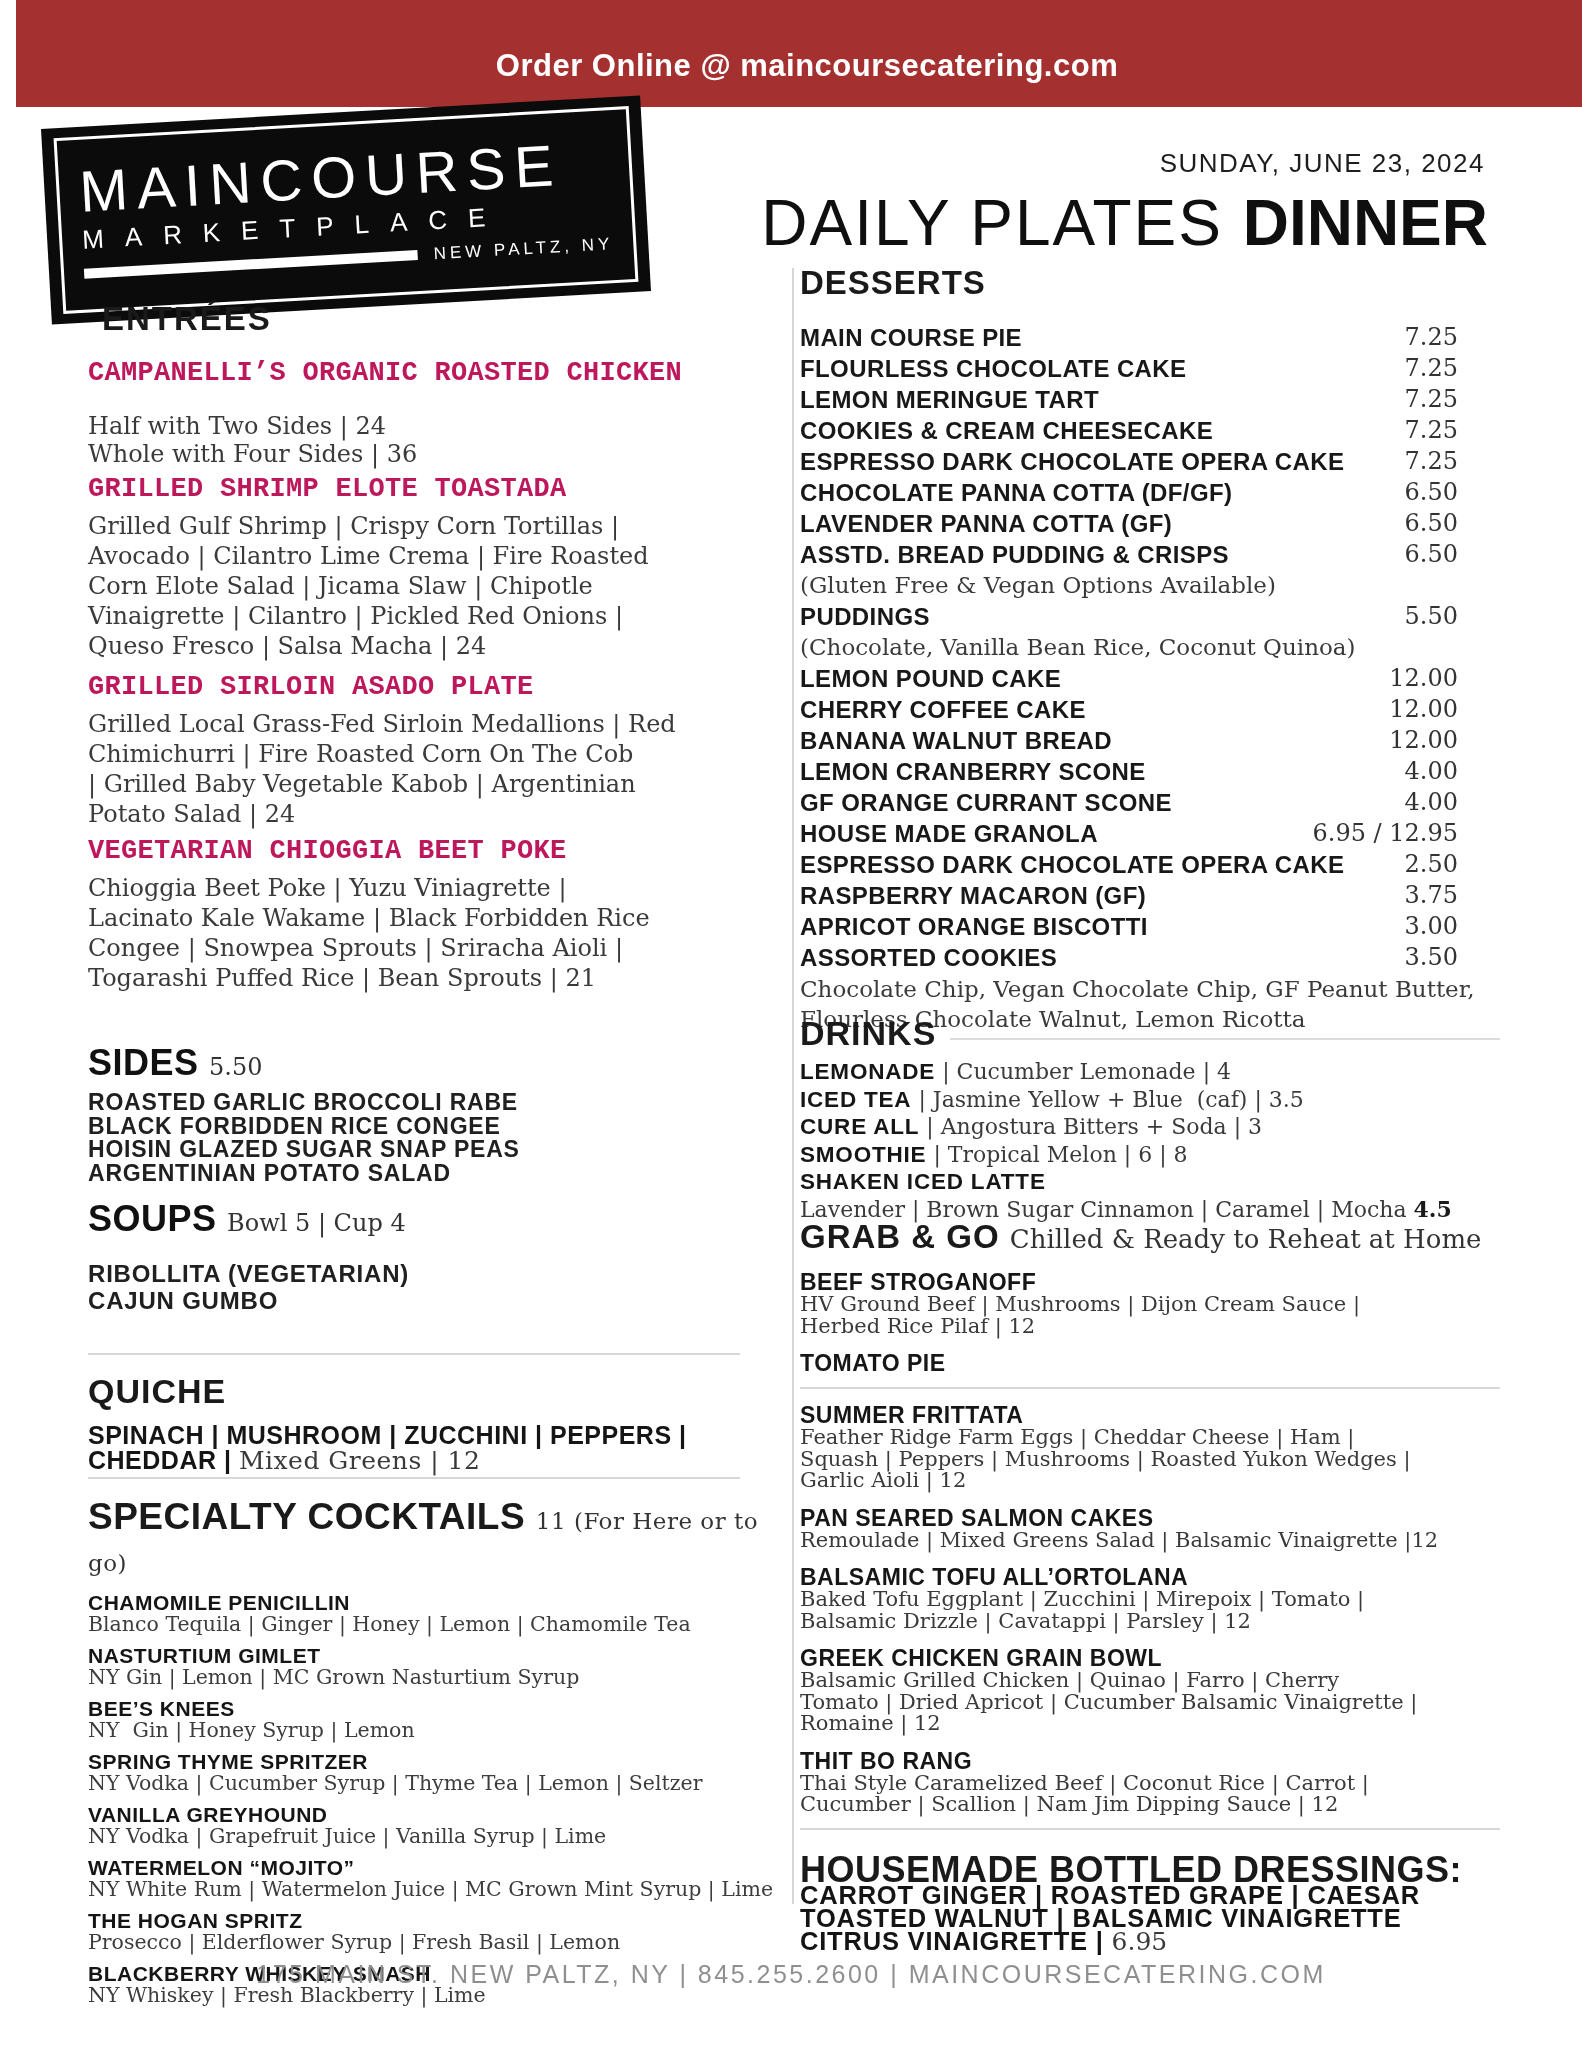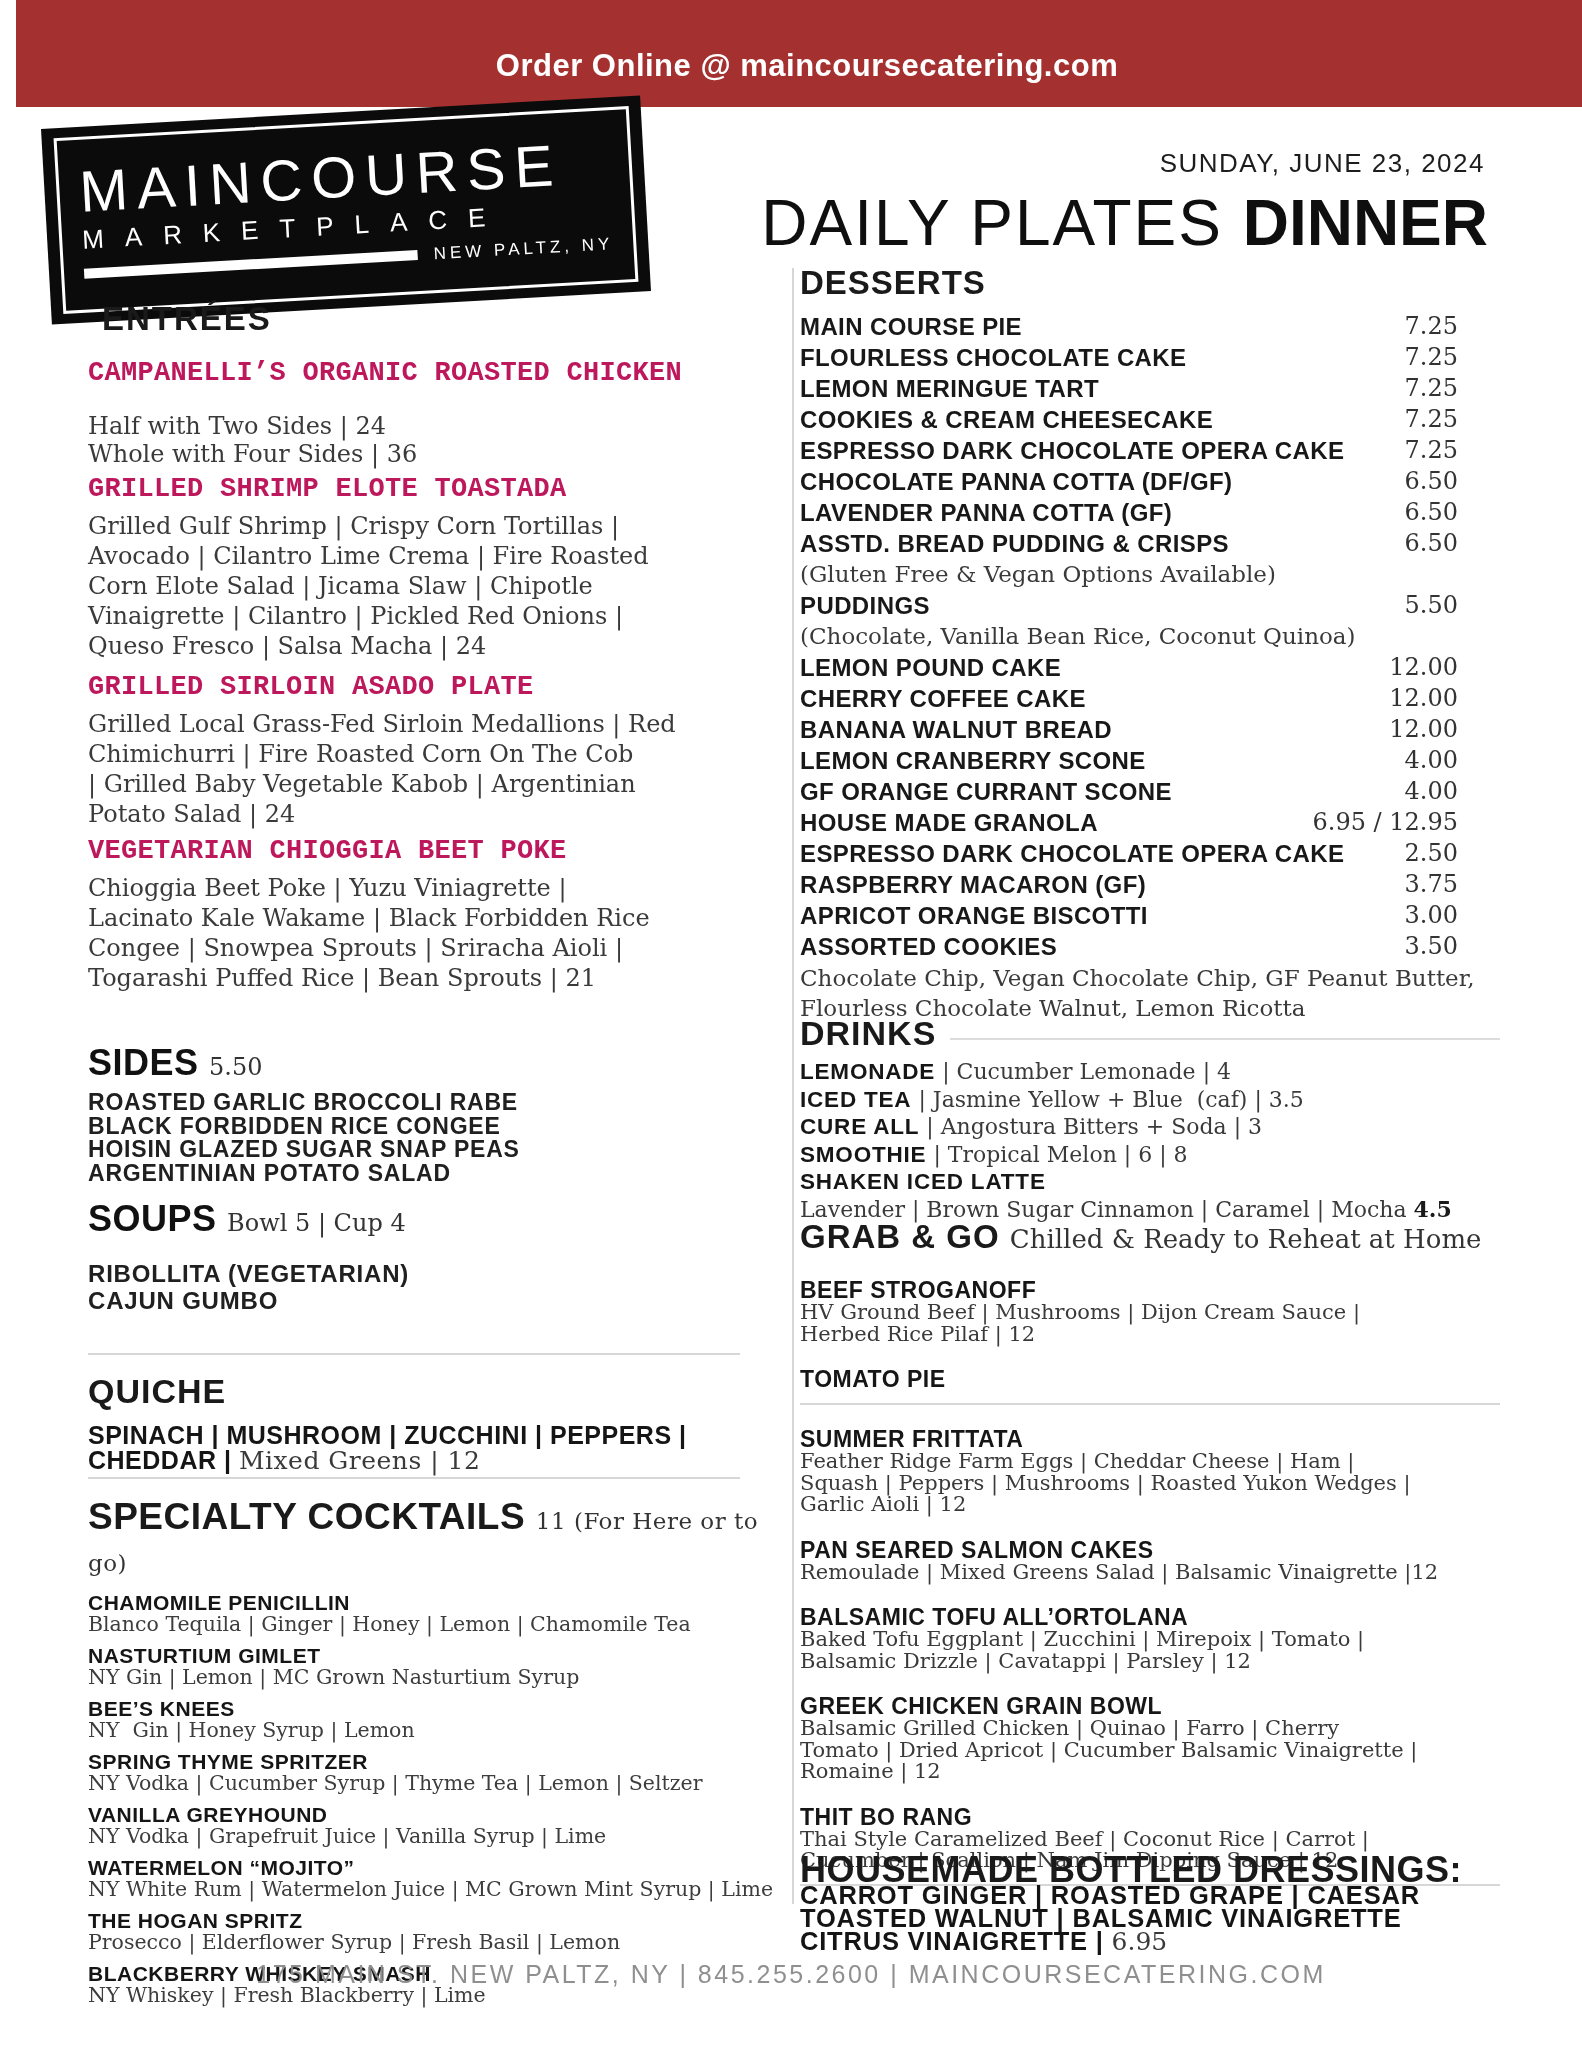--- a/index.html
+++ b/index.html
@@ -58,41 +58,41 @@
   .ck-h{font-size:37px;font-weight:800;letter-spacing:.5px;}
   .ck-h .sp{font-family:"DejaVu Serif","Liberation Serif",serif;font-size:23px;font-weight:normal;color:#333;}
   .ck-list{margin-top:13px;}
   .ck-item{margin-bottom:11px;}
   .ck-name{font-size:21px;font-weight:bold;letter-spacing:.5px;line-height:20px;color:#151515;}
   .ck-desc{font-family:"DejaVu Serif","Liberation Serif",serif;font-size:20.5px;line-height:22px;color:#3d3d3d;white-space:pre;}
 
   
   .desserts{position:absolute;left:800px;top:264px;width:700px;}
   .ds-h{font-size:33px;font-weight:800;letter-spacing:1px;}
-  .dt{margin-top:9px;}
+  .dt{margin-top:20px;}
   .dt-row{display:flex;justify-content:space-between;line-height:31px;}
   .dt-name{font-size:24px;font-weight:bold;letter-spacing:.4px;color:#181818;}
   .dt-price{font-family:"DejaVu Serif","Liberation Serif",serif;font-size:24px;color:#333;padding-right:42px;}
   .dt-note{font-family:"DejaVu Serif","Liberation Serif",serif;font-size:23px;color:#3a3a3a;line-height:31px;}
   .dt-foot{font-family:"DejaVu Serif","Liberation Serif",serif;font-size:23px;color:#3a3a3a;line-height:30px;white-space:pre;margin-top:1px;}
 
   .drinks{position:absolute;left:800px;top:1014px;width:700px;}
   .dr-h{display:flex;align-items:center;font-size:34px;font-weight:800;letter-spacing:1px;}
   .dr-h .hr{flex:1;margin-left:14px;margin-top:10px;background:#dcdcdc;}
   .dr-list{margin-top:6px;line-height:25.5px;}
   .dr-line{white-space:pre;}
   .dr-bold{font-size:22.5px;font-weight:bold;letter-spacing:.8px;color:#161616;}
   .dr-rest{font-family:"DejaVu Serif","Liberation Serif",serif;font-size:22px;color:#3a3a3a;}
   .latte-desc{font-family:"DejaVu Serif","Liberation Serif",serif;font-size:22px;color:#3a3a3a;}
   .latte-price{font-family:"DejaVu Serif","Liberation Serif",serif;font-size:22px;font-weight:bold;color:#1a1a1a;}
 
   .grabgo{position:absolute;left:800px;top:1218px;width:700px;}
   .gg-h{font-size:33px;font-weight:800;letter-spacing:1px;}
   .gg-h .sp{font-family:"DejaVu Serif","Liberation Serif",serif;font-size:26px;font-weight:normal;letter-spacing:0;color:#333;}
-  .gg-item{margin-top:22px;}
+  .gg-item{margin-top:14px;}
   .gg-item:first-of-type{margin-top:8px;}
   .gg-name{font-size:23px;font-weight:bold;letter-spacing:.5px;line-height:24px;color:#161616;}
   .gg-desc{font-family:"DejaVu Serif","Liberation Serif",serif;font-size:21px;line-height:21.5px;color:#3a3a3a;white-space:pre;}
   .gg-hr{margin-top:12px;}
 
   .dressings{position:absolute;left:800px;top:1856px;width:700px;}
   .drs-h{font-size:36px;font-weight:800;letter-spacing:.5px;line-height:28px;}
   .drs-line{font-size:25.5px;font-weight:bold;letter-spacing:.8px;line-height:23px;color:#141414;}
   .drs-line .sp{font-family:"DejaVu Serif","Liberation Serif",serif;font-weight:normal;font-size:25px;color:#3a3a3a;letter-spacing:0;}
 

